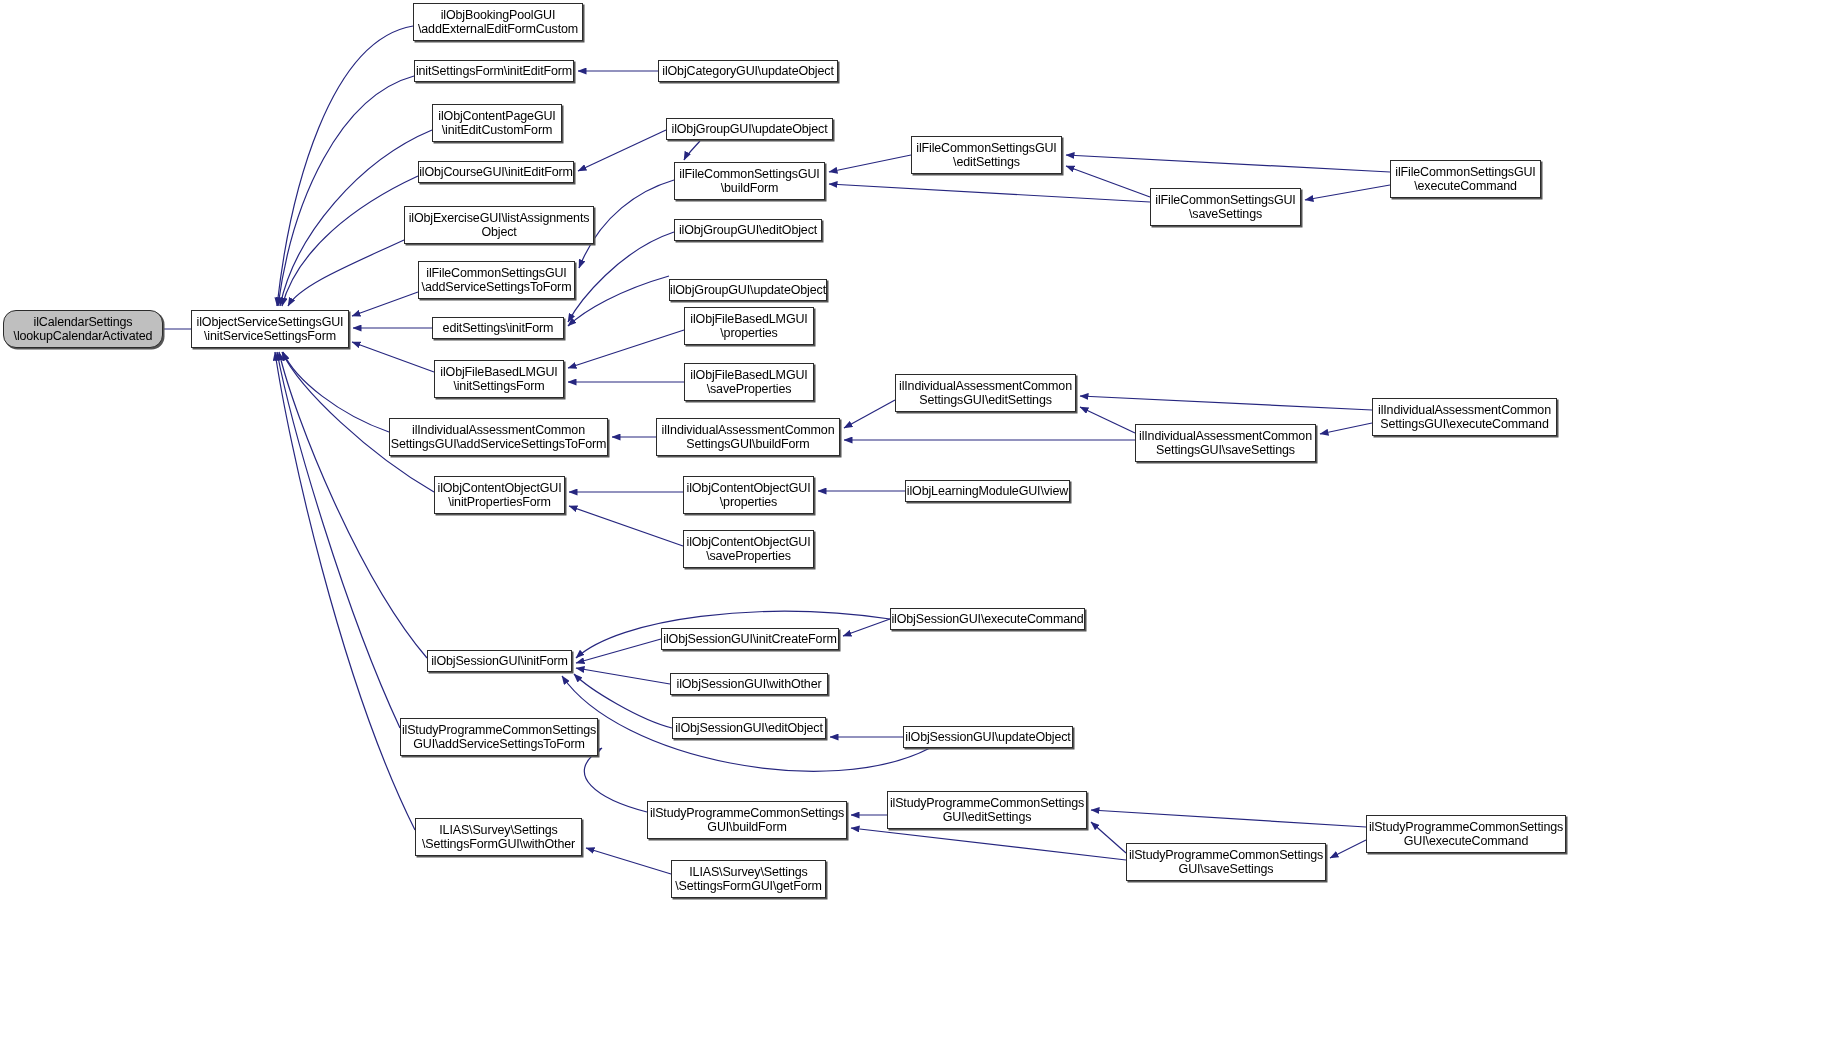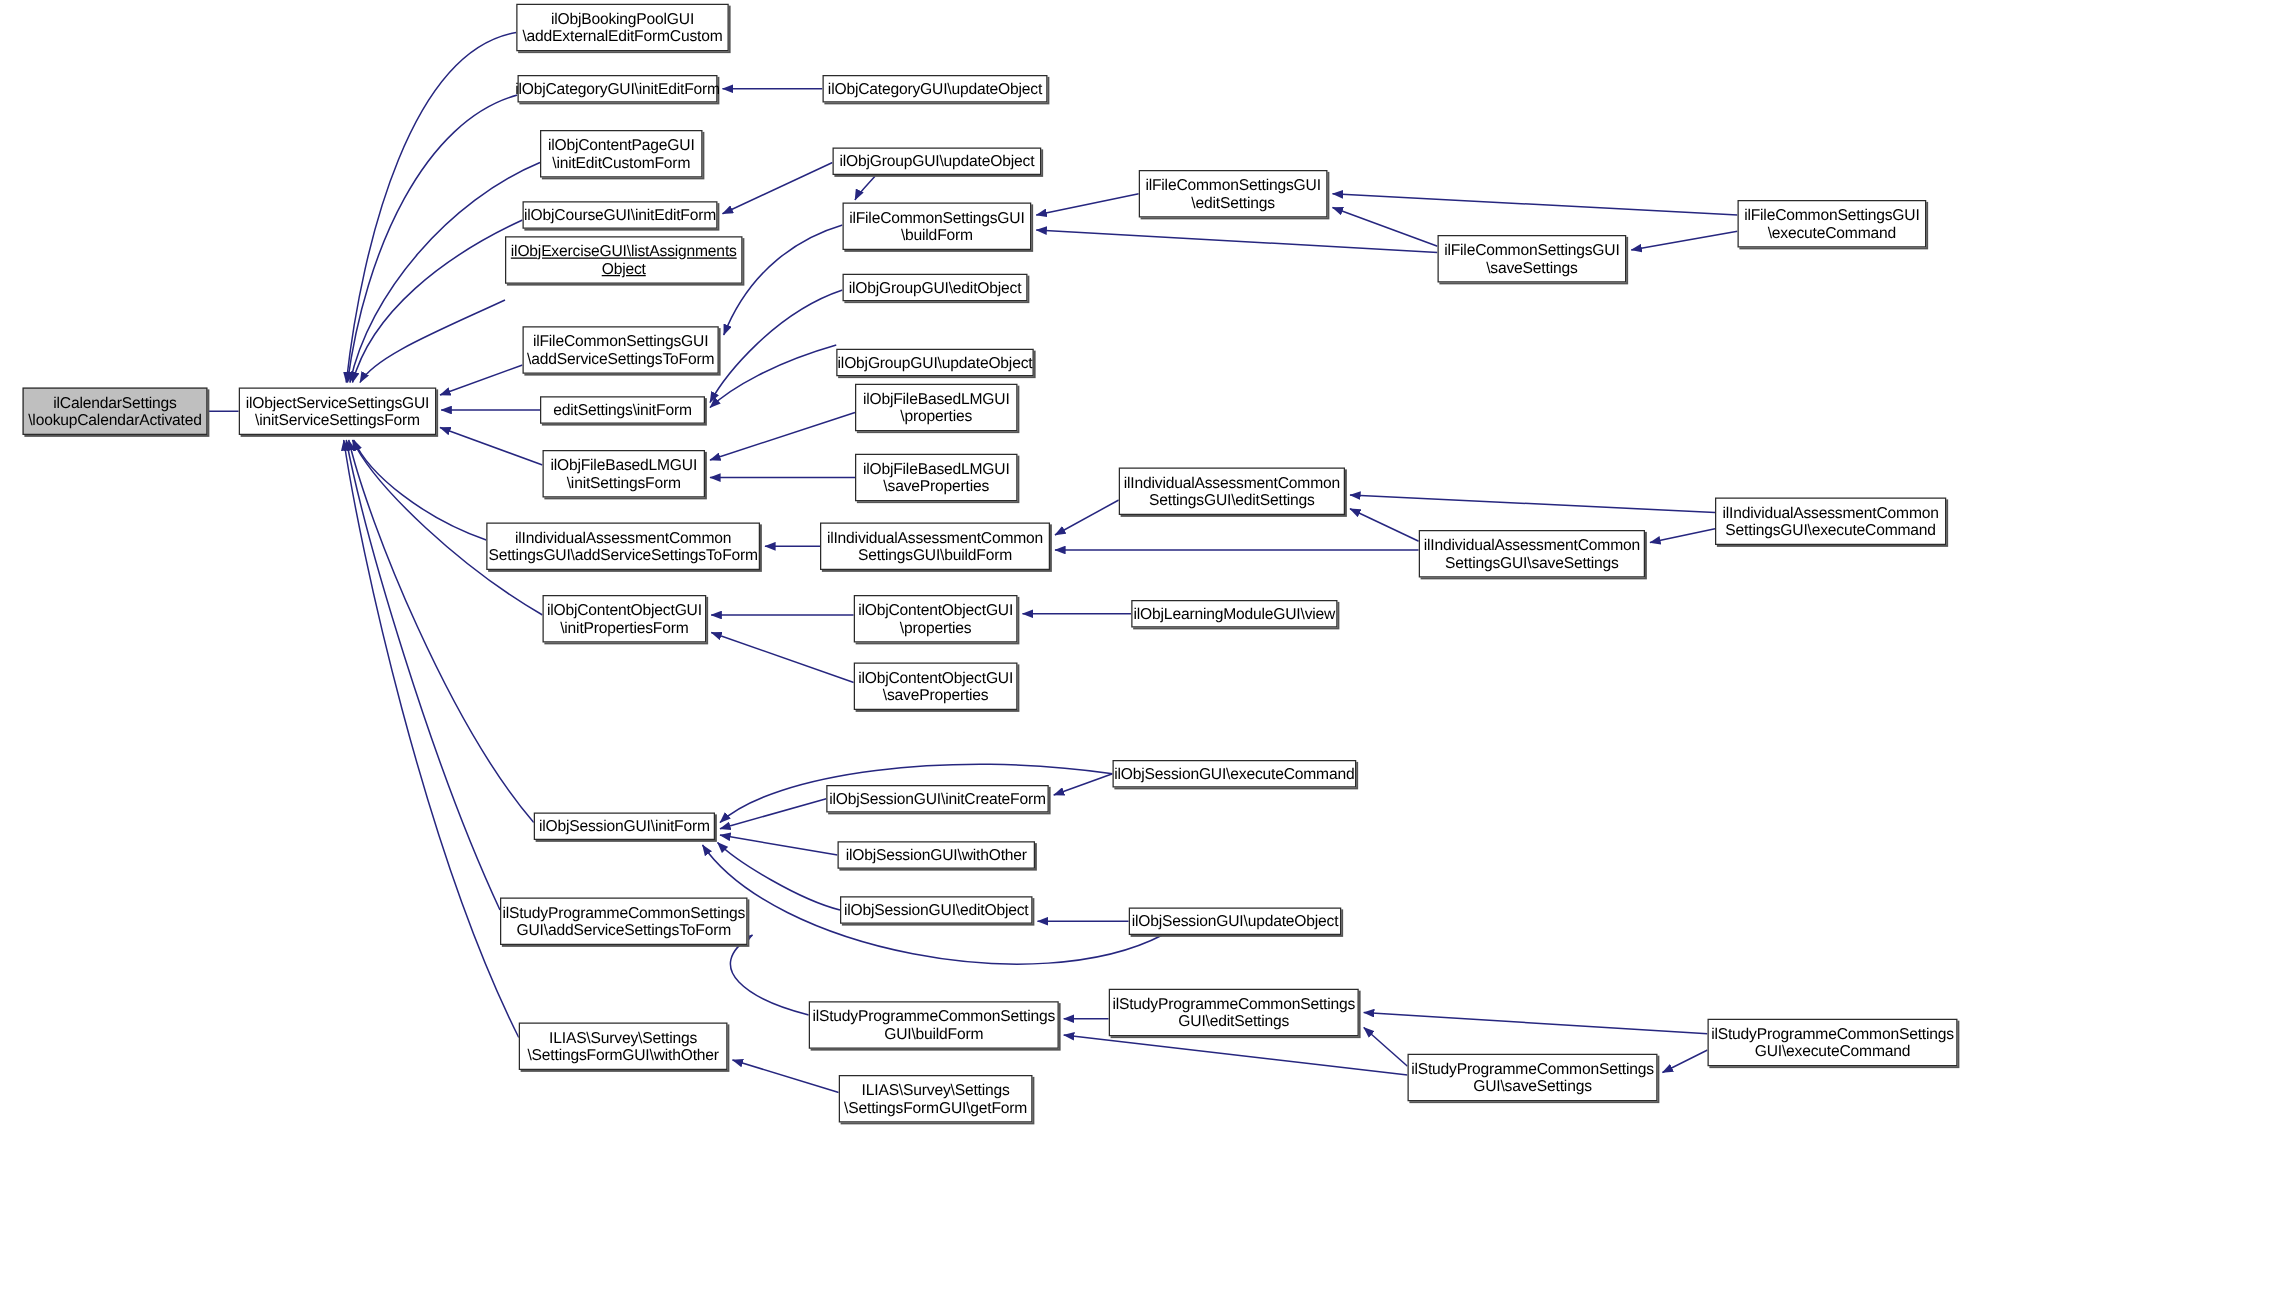--- a/index.html
+++ b/index.html
@@ -107,31 +107,31 @@
         <path d="M 1372,410 L 1080,396" fill="none" stroke="#26267f" stroke-width="1.2" marker-end="url(#arrowhead)"></path>
         <path d="M 1372,423 L 1320,434" fill="none" stroke="#26267f" stroke-width="1.2" marker-end="url(#arrowhead)"></path>
         <path d="M 887,815 L 851,815" fill="none" stroke="#26267f" stroke-width="1.2" marker-end="url(#arrowhead)"></path>
         <path d="M 1126,860 L 851,828" fill="none" stroke="#26267f" stroke-width="1.2" marker-end="url(#arrowhead)"></path>
         <path d="M 1126,853 L 1091,822" fill="none" stroke="#26267f" stroke-width="1.2" marker-end="url(#arrowhead)"></path>
         <path d="M 1366,827 L 1091,810" fill="none" stroke="#26267f" stroke-width="1.2" marker-end="url(#arrowhead)"></path>
         <path d="M 1366,840 L 1330,858" fill="none" stroke="#26267f" stroke-width="1.2" marker-end="url(#arrowhead)"></path>
       </g>
   </svg>
   <div id="nodes">
-      <div class="node highlight" style="left: 18px; top: 310px; width: 148px; height: 38px;"><span class="label">ilCalendarSettings
+      <div class="node highlight" style="left: 3px; top: 310px; width: 160px; height: 38px; border-radius: 13px;"><span class="label">ilCalendarSettings
 \lookupCalendarActivated</span></div>
       <div class="node" style="left: 191px; top: 310px; width: 158px; height: 38px;"><span class="label">ilObjectServiceSettingsGUI
 \initServiceSettingsForm</span></div>
       <div class="node" style="left: 413px; top: 3px; width: 170px; height: 38px;"><span class="label">ilObjBookingPoolGUI
 \addExternalEditFormCustom</span></div>
-      <div class="node" style="left: 414px; top: 60px; width: 160px; height: 22px;"><span class="label">ilObjCategoryGUI\initEditForm</span></div>
+      <div class="node" style="left: 414px; top: 60px; width: 160px; height: 22px;"><span class="label">initSettingsForm\initEditForm</span></div>
       <div class="node" style="left: 432px; top: 104px; width: 130px; height: 38px;"><span class="label">ilObjContentPageGUI
 \initEditCustomForm</span></div>
       <div class="node" style="left: 418px; top: 161px; width: 156px; height: 22px;"><span class="label">ilObjCourseGUI\initEditForm</span></div>
-      <div class="node" style="left: 404px; top: 189px; width: 190px; height: 38px; text-decoration: underline;"><span class="label">ilObjExerciseGUI\listAssignments
+      <div class="node" style="left: 404px; top: 206px; width: 190px; height: 38px;"><span class="label">ilObjExerciseGUI\listAssignments
 Object</span></div>
       <div class="node" style="left: 418px; top: 261px; width: 157px; height: 38px;"><span class="label">ilFileCommonSettingsGUI
 \addServiceSettingsToForm</span></div>
       <div class="node" style="left: 432px; top: 317px; width: 132px; height: 22px;"><span class="label">editSettings\initForm</span></div>
       <div class="node" style="left: 434px; top: 360px; width: 130px; height: 38px;"><span class="label">ilObjFileBasedLMGUI
 \initSettingsForm</span></div>
       <div class="node" style="left: 389px; top: 418px; width: 219px; height: 38px;"><span class="label">ilIndividualAssessmentCommon
 SettingsGUI\addServiceSettingsToForm</span></div>
       <div class="node" style="left: 434px; top: 476px; width: 131px; height: 38px;"><span class="label">ilObjContentObjectGUI
 \initPropertiesForm</span></div>

